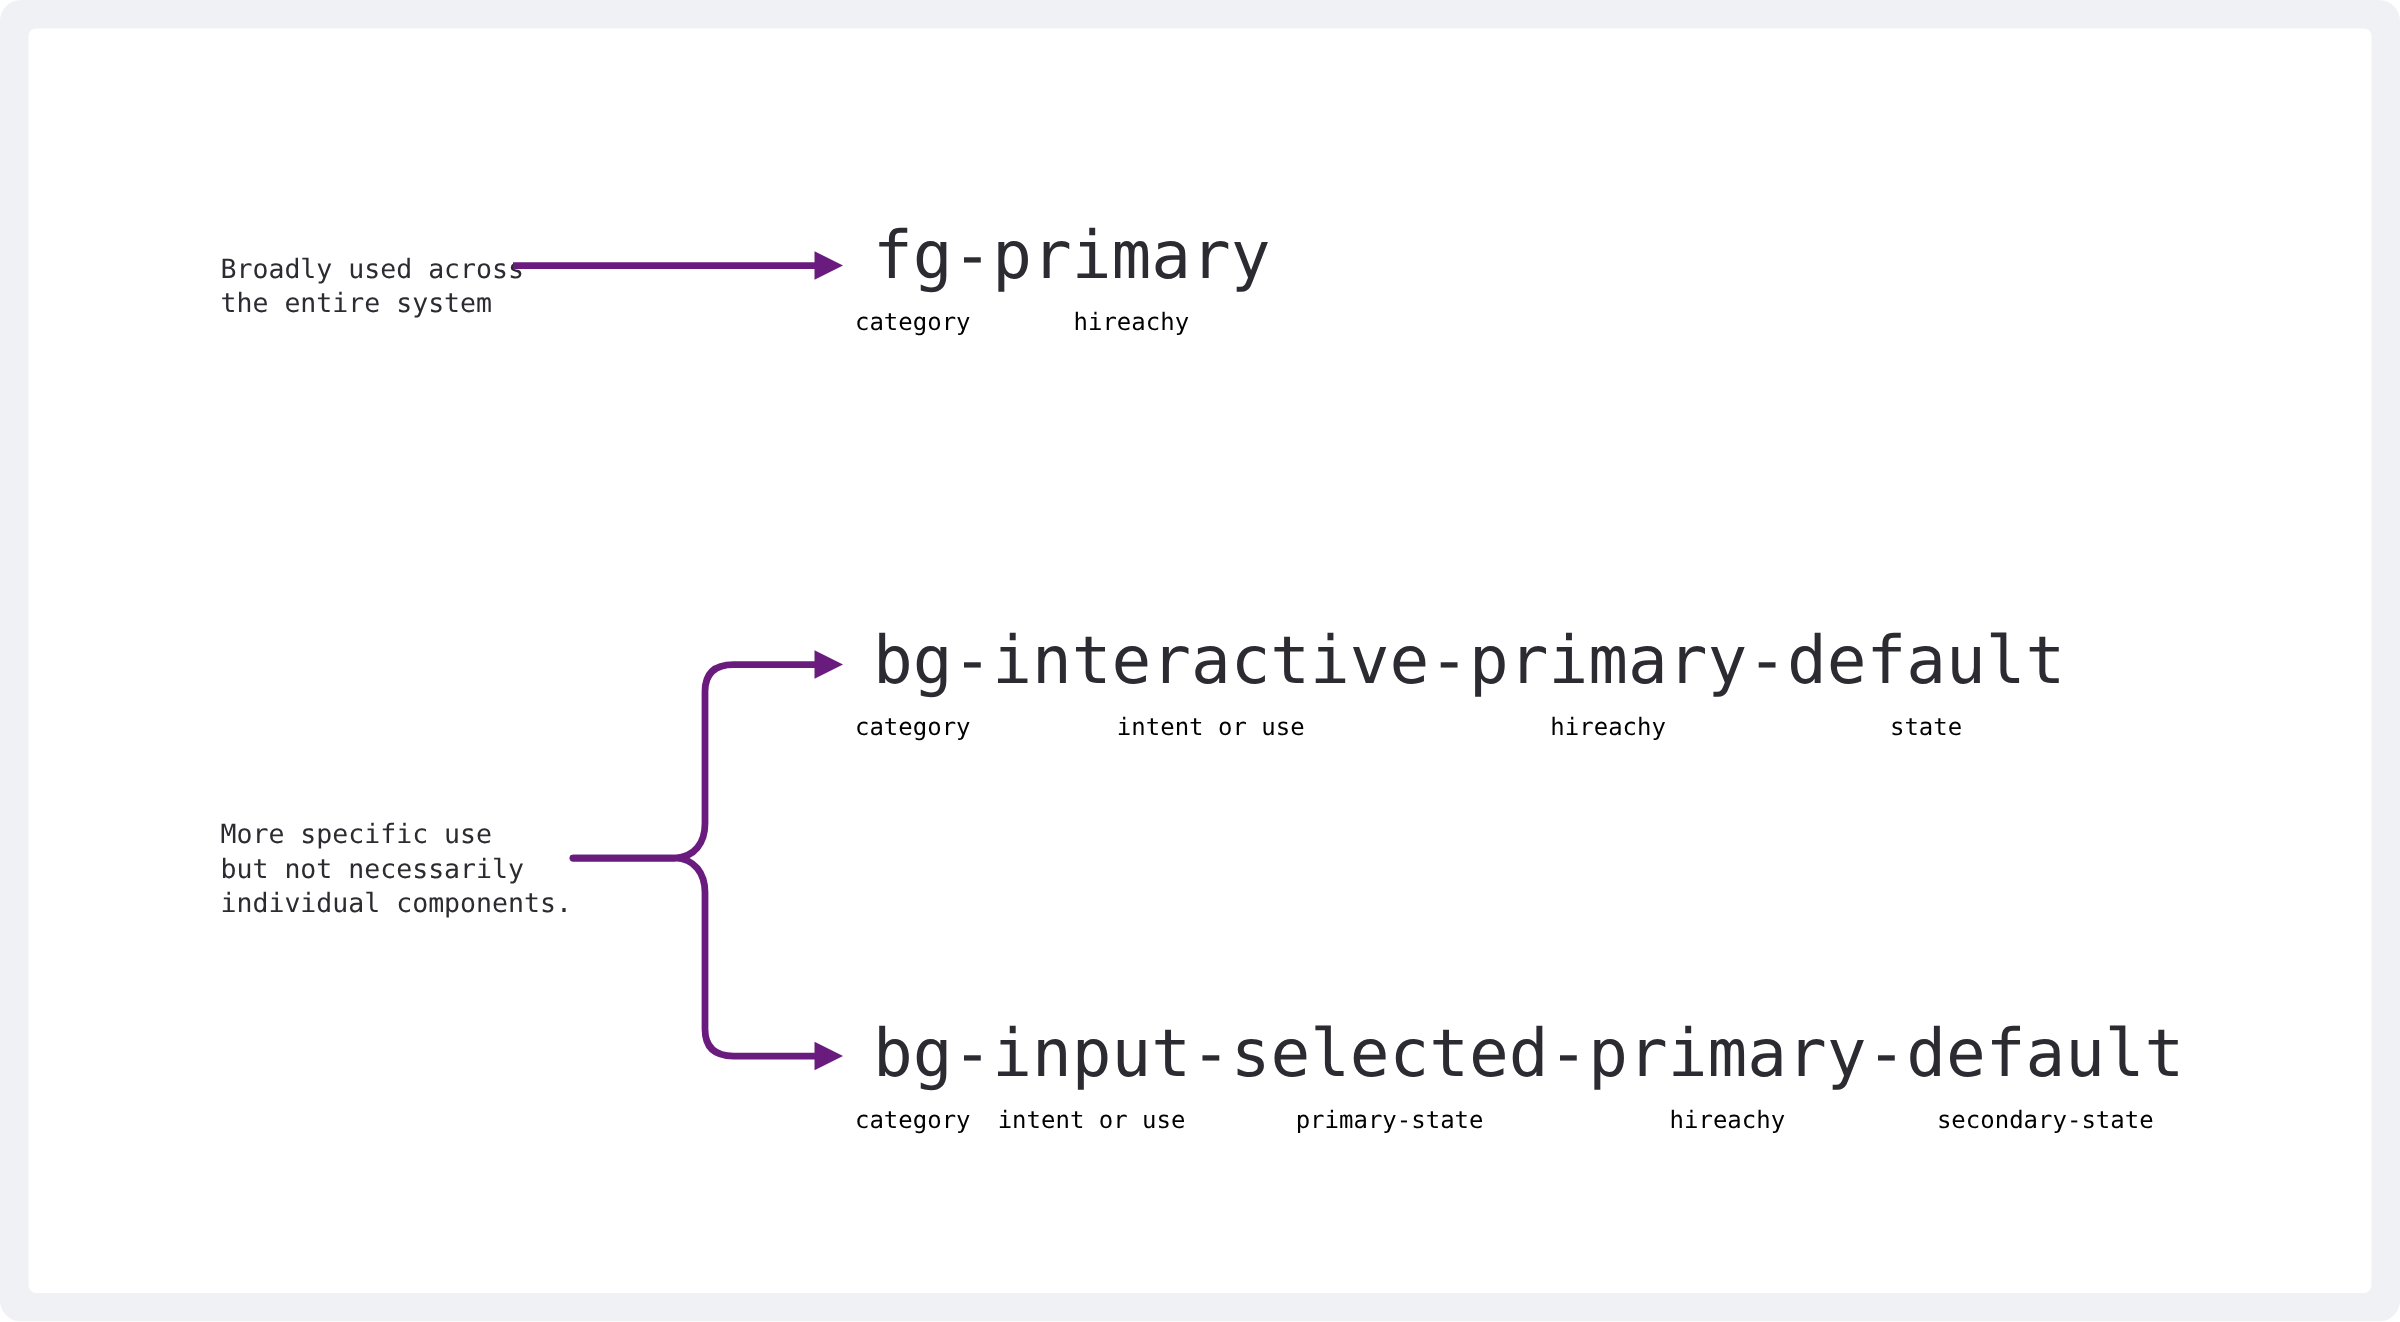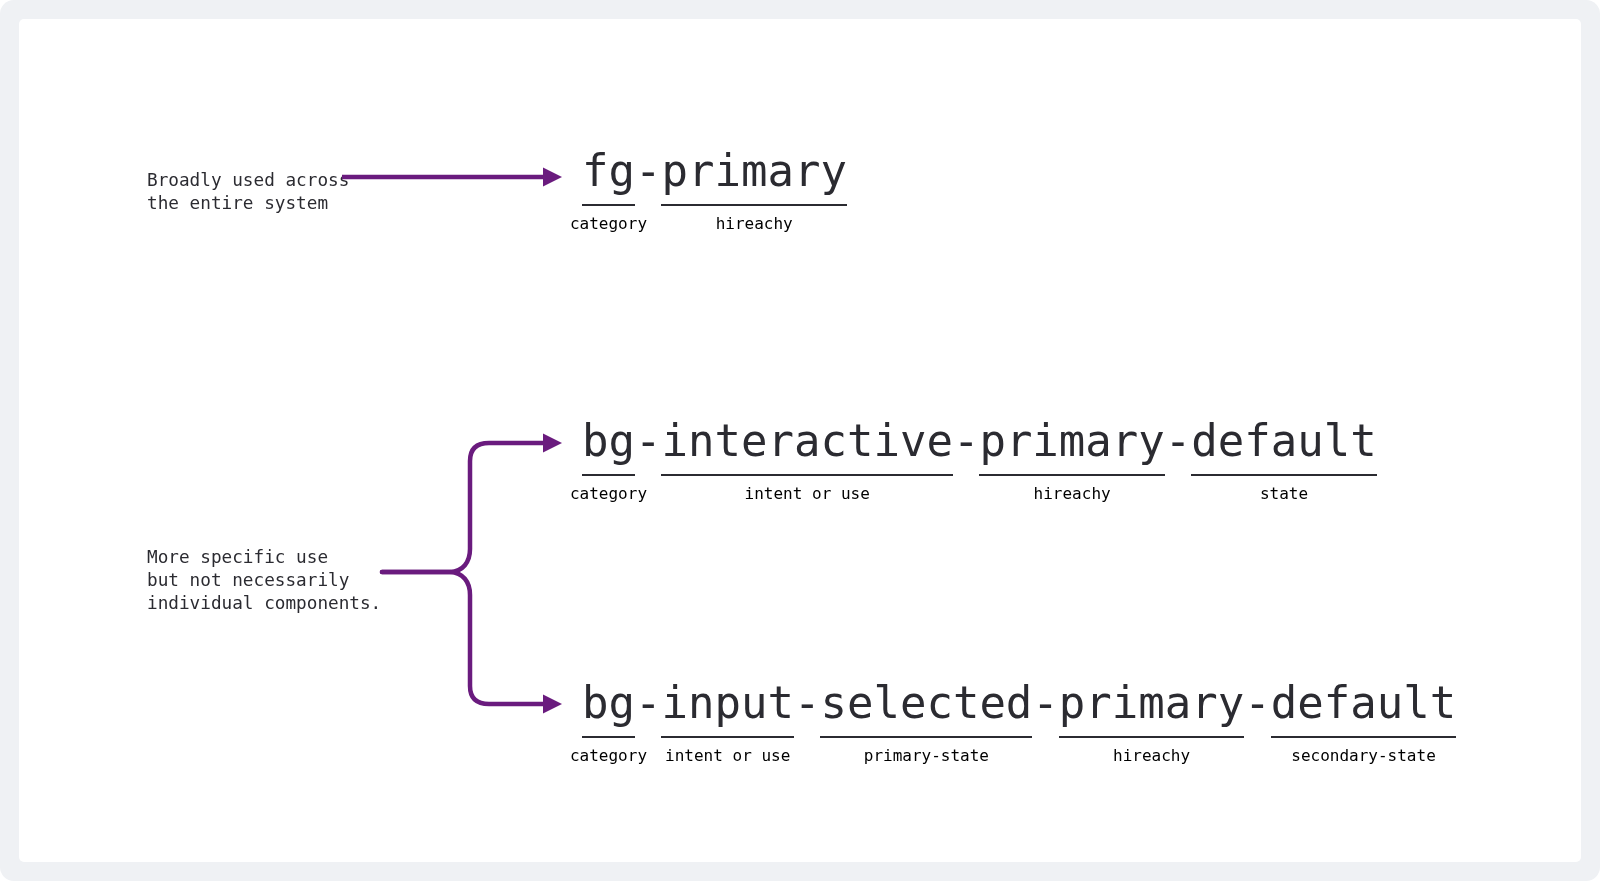--- a/index.html
+++ b/index.html
@@ -46,21 +46,21 @@
 
   .big, .dash {
     font-size: 44px;
     line-height: 52px;
     color: #2b2b31;
     letter-spacing: 0;
   }
   .seg {
     position: relative;
     display: flex;
-    flex-direction: column;
+    flex-direction: row;
   }
   .rule {
     display: block;
     height: 2px;
     background: #2b2b31;
     margin-top: 7px;
     align-self: stretch;
   }
   .lbl {
     position: absolute;

